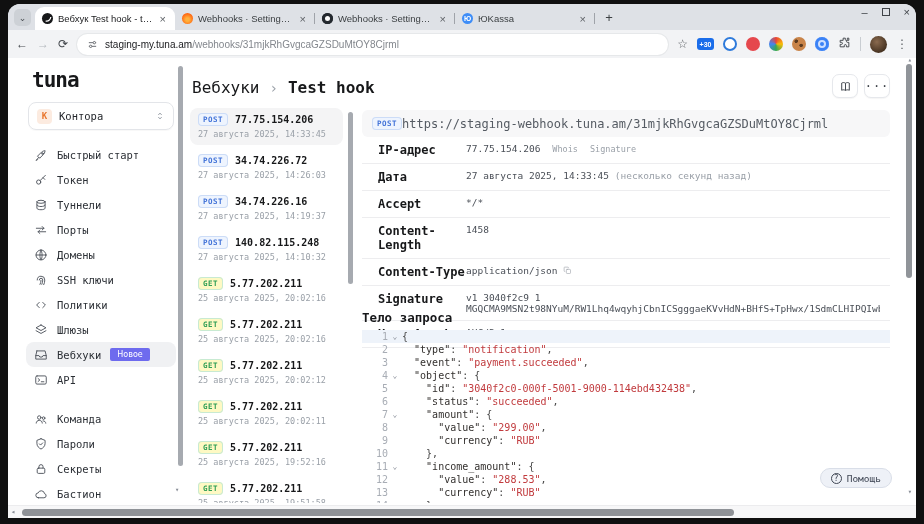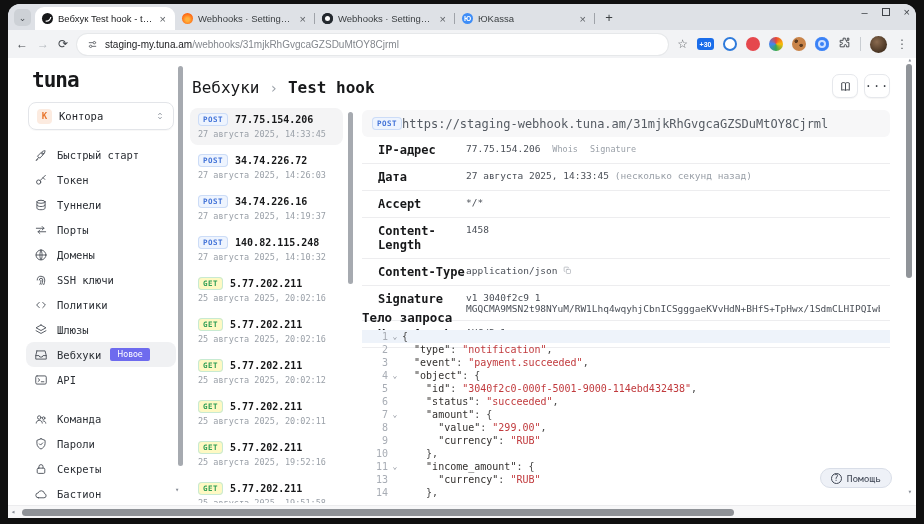--- a/index.html
+++ b/index.html
@@ -546,20 +546,25 @@
     <span class="ln">10</span>
     <span class="fold"></span>
     <span class="ct"><span class="c-p">    },</span></span>
   </div>
   <div class="cl ">
     <span class="ln">11</span>
     <span class="fold">⌄</span>
     <span class="ct"><span class="c-p">    </span><span class="c-k">"income_amount"</span><span class="c-p">: {</span></span>
   </div>
   <div class="cl ">
+    <span class="ln">12</span>
+    <span class="fold"></span>
+    <span class="ct"><span class="c-p">      </span><span class="c-k">"value"</span><span class="c-p">: </span><span class="c-s">"288.53"</span><span class="c-p">,</span></span>
+  </div>
+  <div class="cl ">
     <span class="ln">13</span>
     <span class="fold"></span>
     <span class="ct"><span class="c-p">      </span><span class="c-k">"currency"</span><span class="c-p">: </span><span class="c-s">"RUB"</span></span>
   </div>
   <div class="cl ">
     <span class="ln">14</span>
     <span class="fold"></span>
     <span class="ct"><span class="c-p">    },</span></span>
   </div>
   </div>

